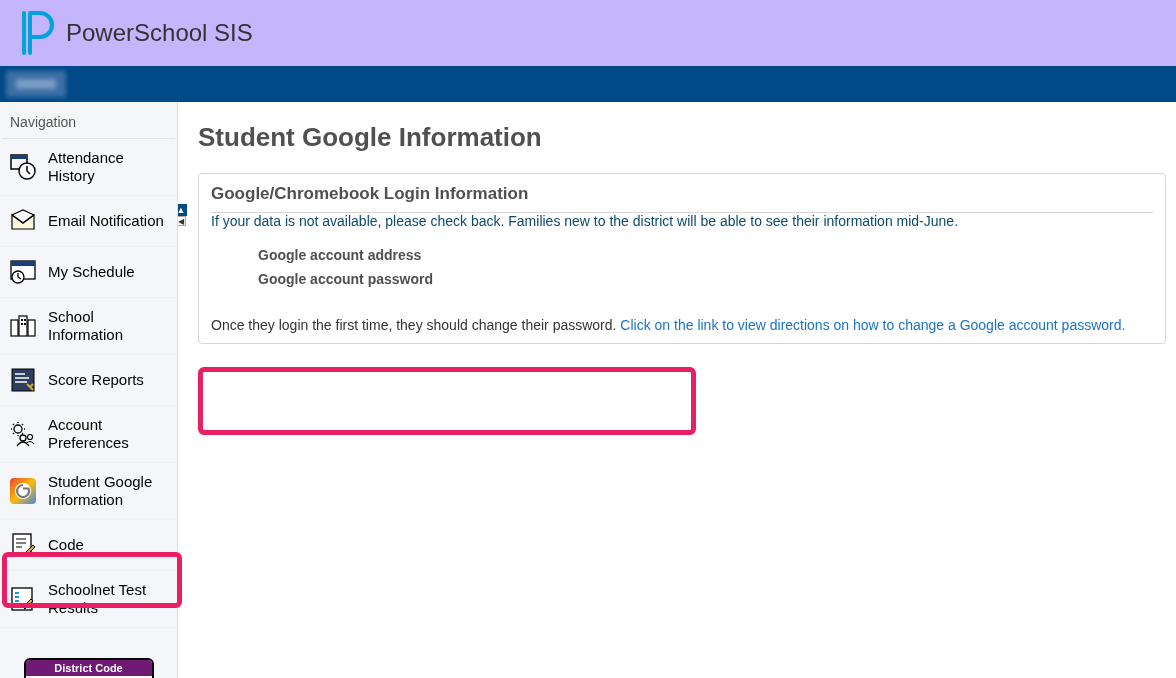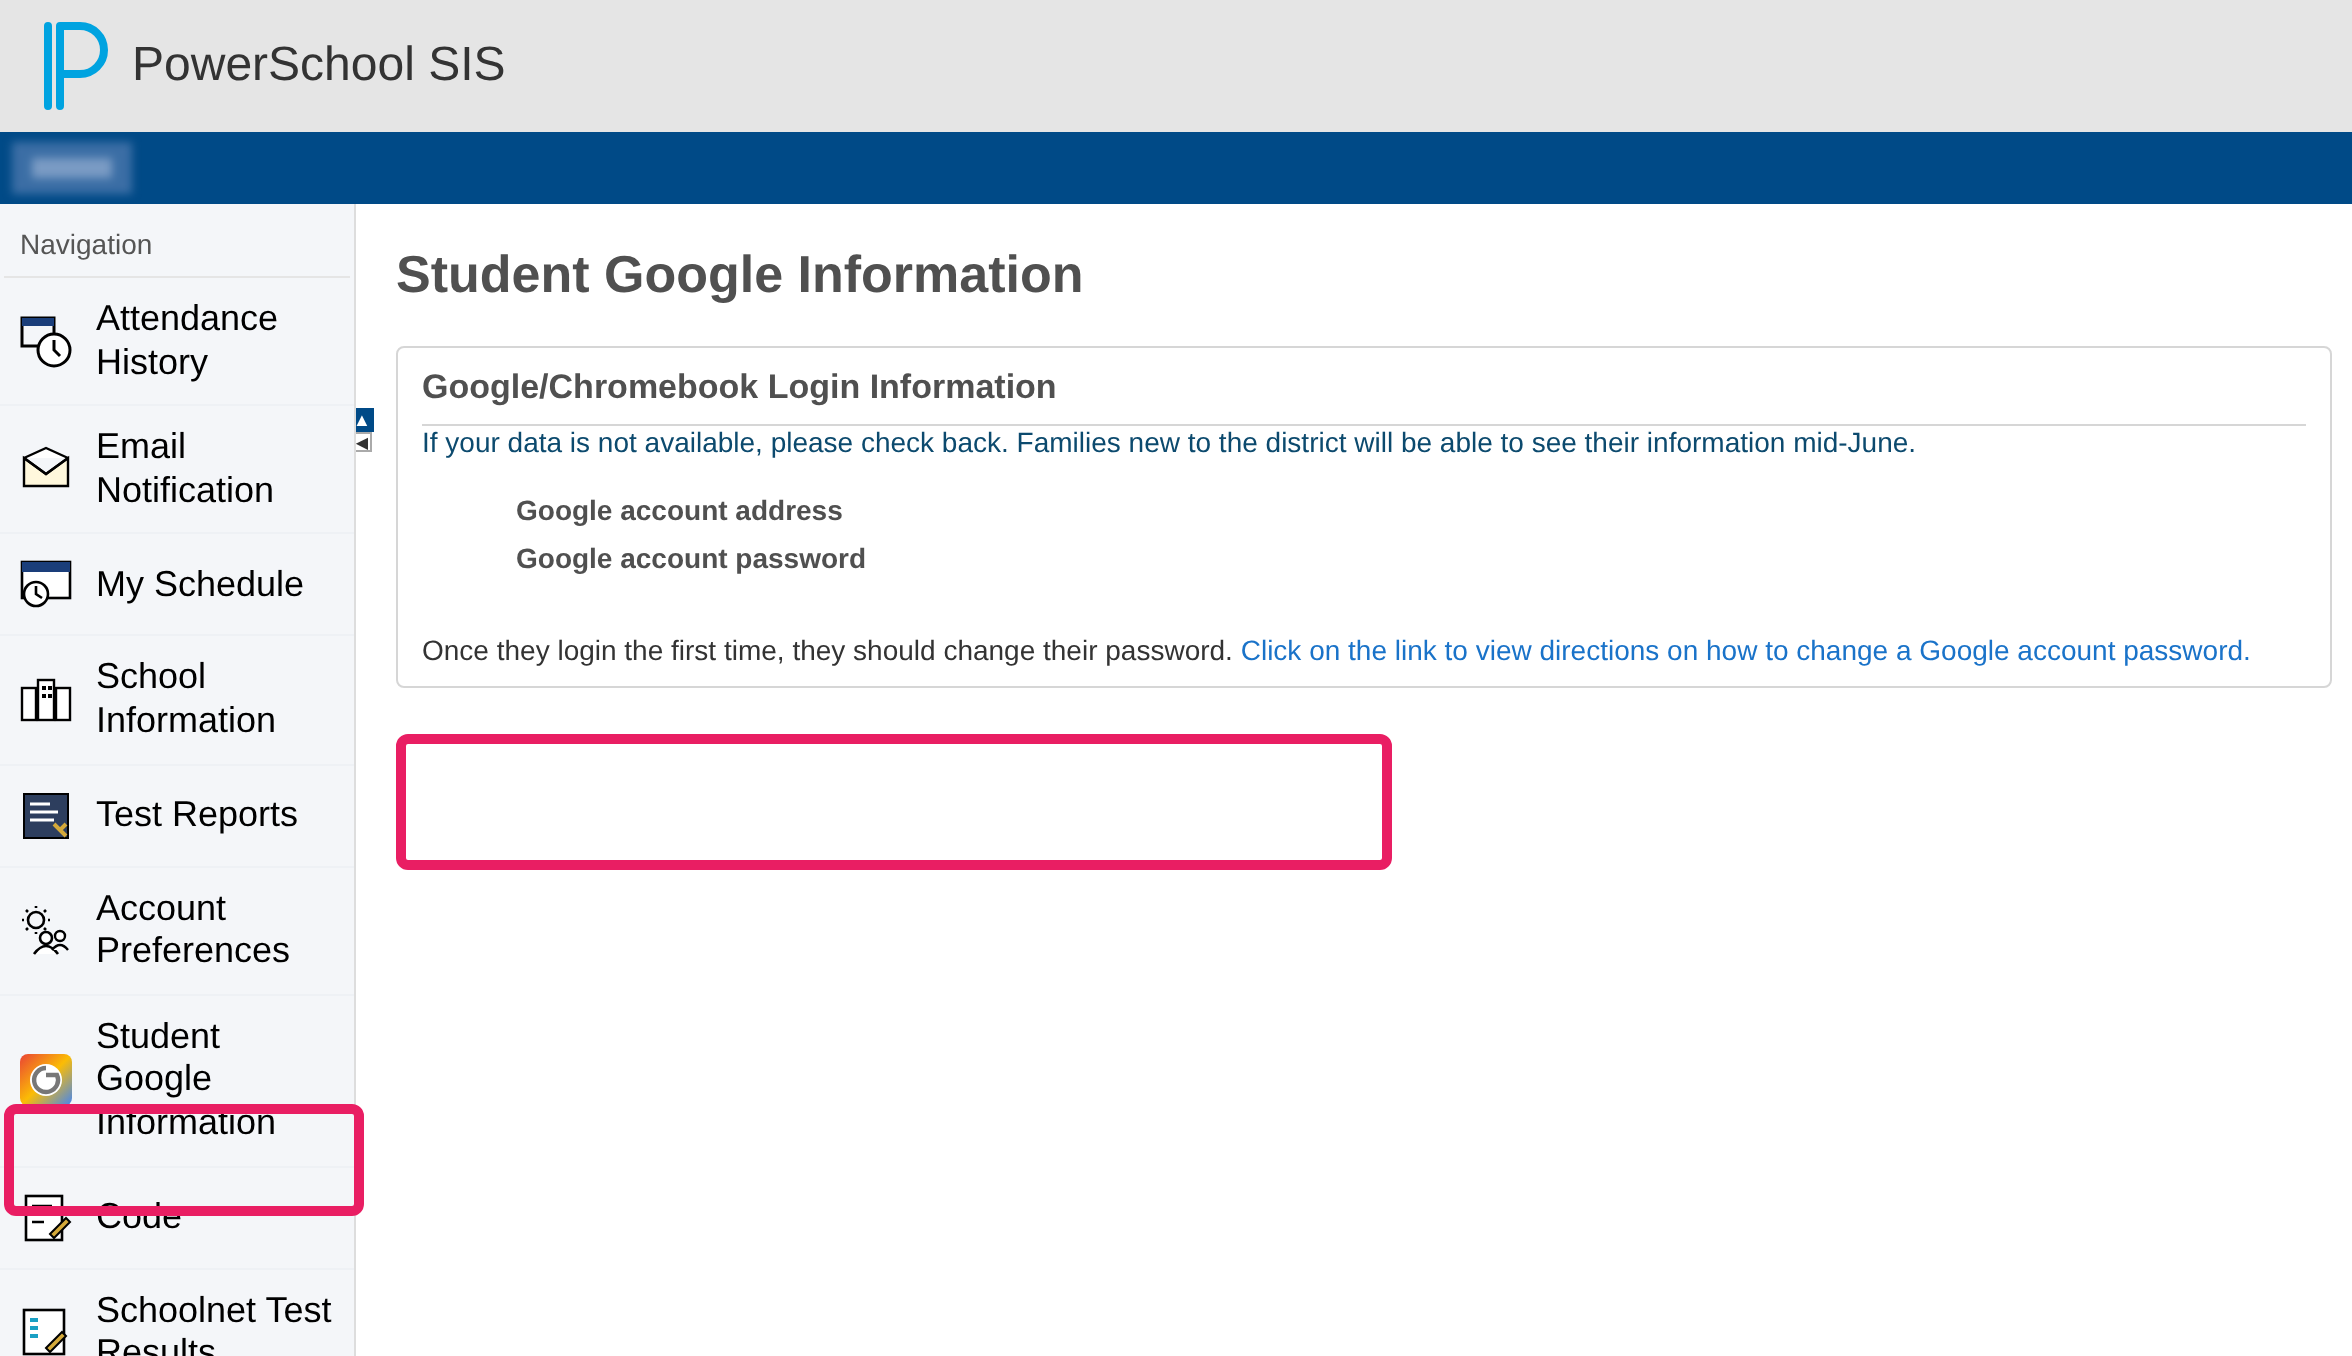--- a/index.html
+++ b/index.html
@@ -1,37 +1,37 @@
 <!DOCTYPE html>
 <html><head>
 <meta charset="utf-8">
 <style>
   * { margin: 0; padding: 0; box-sizing: border-box; }
   body { font-family: Arial, Helvetica, sans-serif; font-size: 14px; color: #333; background: #fff; width: 1176px; }
   
-  .header { display: flex; align-items: center; padding: 10px 20px; height: 66px; background: #e5e5e5; }
+  .header { display: flex; align-items: center; padding: 10px 20px; height: 66px; background: #c4b5fd; }
   .logo-icon { color: #00a3e0; margin-right: 12px; }
   .logo-text { font-size: 24px; color: #333; font-weight: 500; }
   
   .banner { background: #004a87; height: 36px; display: flex; align-items: center; padding: 0 6px; }
   .banner-box { background: #3b6ea5; width: 60px; height: 26px; filter: blur(2px); }
   .banner-box-inner { background: #7a9bc4; width: 40px; height: 10px; margin: 8px 10px; }
   
   .collapse-handle { position: absolute; left: 175px; top: 102px; width: 12px; }
   .collapse-up { background: #004a87; color: #fff; width: 12px; height: 12px; font-size: 9px; display: flex; align-items: center; justify-content: center; }
   .collapse-left { background: #fff; border: 1px solid #aaa; width: 10px; height: 10px; font-size: 8px; display: flex; align-items: center; justify-content: center; margin-left: 1px;}
   
   .layout { display: flex; position: relative; }
   
   .sidebar { width: 178px; background: #f4f6f9; border-right: 1px solid #ddd; min-height: 576px; padding-bottom: 20px; position: relative;}
   .nav-title { font-weight: normal; color: #555; padding: 12px 8px 8px 8px; font-size: 14px; border-bottom: 1px solid #e5e5e5; margin: 0 2px;}
   
   .nav-item { display: flex; align-items: center; padding: 10px 8px; cursor: pointer; border-bottom: 1px solid #eef1f5; }
   .nav-icon { width: 30px; height: 30px; margin-right: 10px; flex-shrink: 0; display: flex; align-items: center; justify-content: center; }
-  .nav-label { font-size: 18px; line-height: 1.2; color: #000; }
+  .nav-label { font-size: 15px; line-height: 1.2; color: #000; }
   
   .highlight-box { position: absolute; border: 5px solid #e91e63; border-radius: 6px; pointer-events: none; z-index: 100; }
   .highlight-sidebar { left: 2px; top: 450px; width: 180px; height: 56px; }
   .highlight-main { left: 198px; top: 265px; width: 498px; height: 68px; }
   
   .main { flex: 1; padding: 20px 10px 20px 20px; }
   .page-title { font-size: 26px; font-weight: bold; color: #505050; margin-bottom: 20px; }
   
   .card { border: 1px solid #d6d6d6; border-radius: 4px; padding: 10px 12px; }
   .card-title { font-size: 17px; font-weight: bold; color: #505050; padding-bottom: 8px; border-bottom: 1px solid #d6d6d6; }
@@ -131,21 +131,21 @@
     </div>
 
     <div class="nav-item">
       <span class="nav-icon">
         <svg width="28" height="28" viewBox="0 0 28 28">
             <rect x="3" y="3" width="22" height="22" fill="#2d3e5e" stroke="#000" stroke-width="1"></rect>
             <path d="M6 8 h10 M6 12 h14 M6 16 h12" stroke="#fff" stroke-width="1.5"></path>
             <path d="M18 18 l6 6 M24 18 l-3 3" stroke="#d4a93a" stroke-width="2"></path>
           </svg>
       </span>
-      <span class="nav-label">Test Reports</span>
+      <span class="nav-label">Score Reports</span>
     </div>
 
     <div class="nav-item">
       <span class="nav-icon">
         <svg width="28" height="28" viewBox="0 0 28 28">
             <circle cx="9" cy="9" r="4" fill="none" stroke="#000" stroke-width="1.3"></circle>
             <path d="M9 3 v-1 M9 15 v1 M3 9 h-1 M15 9 h1 M5 5 l-1 -1 M13 13 l1 1 M5 13 l-1 1 M13 5 l1 -1" stroke="#000" stroke-width="1.3"></path>
             <circle cx="14" cy="18" r="3" fill="#fff" stroke="#000" stroke-width="1.3"></circle>
             <path d="M8 26 q6 -8 12 0" fill="#fff" stroke="#000" stroke-width="1.3"></path>
             <circle cx="21" cy="17" r="2.5" fill="#fff" stroke="#000" stroke-width="1.2"></circle>

